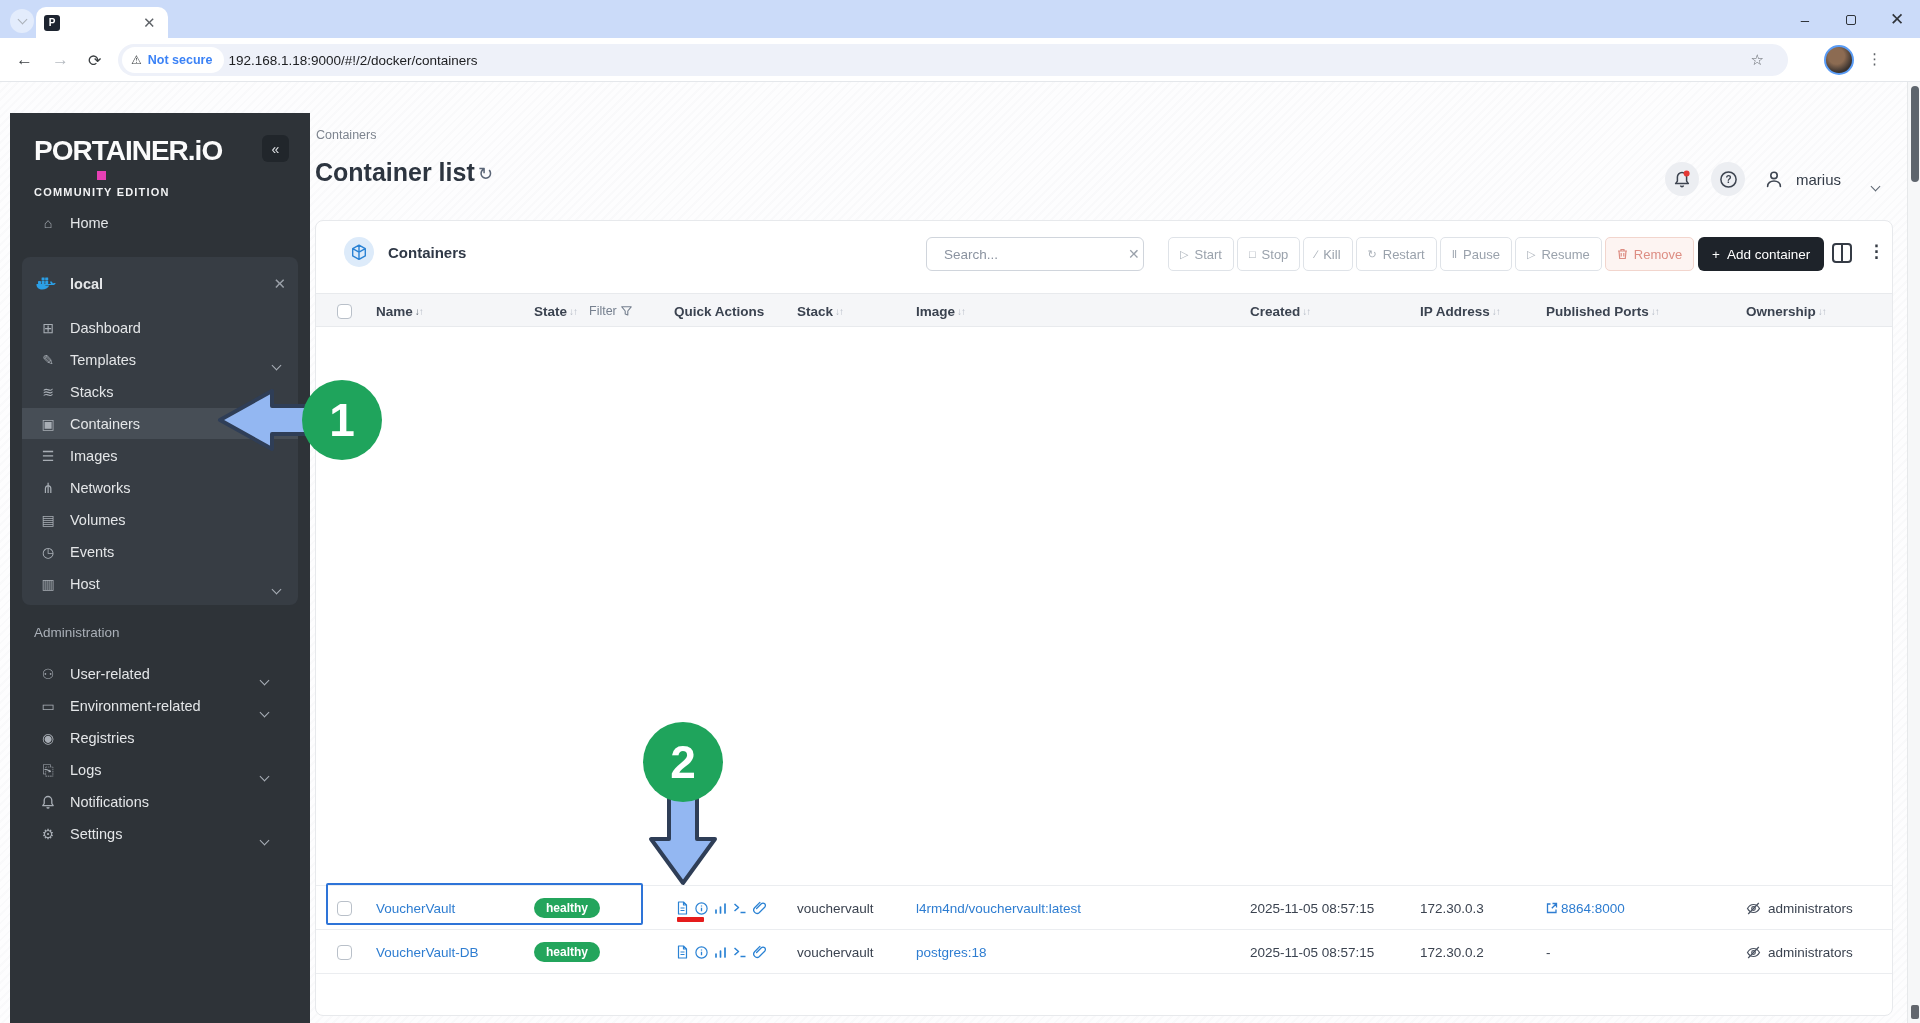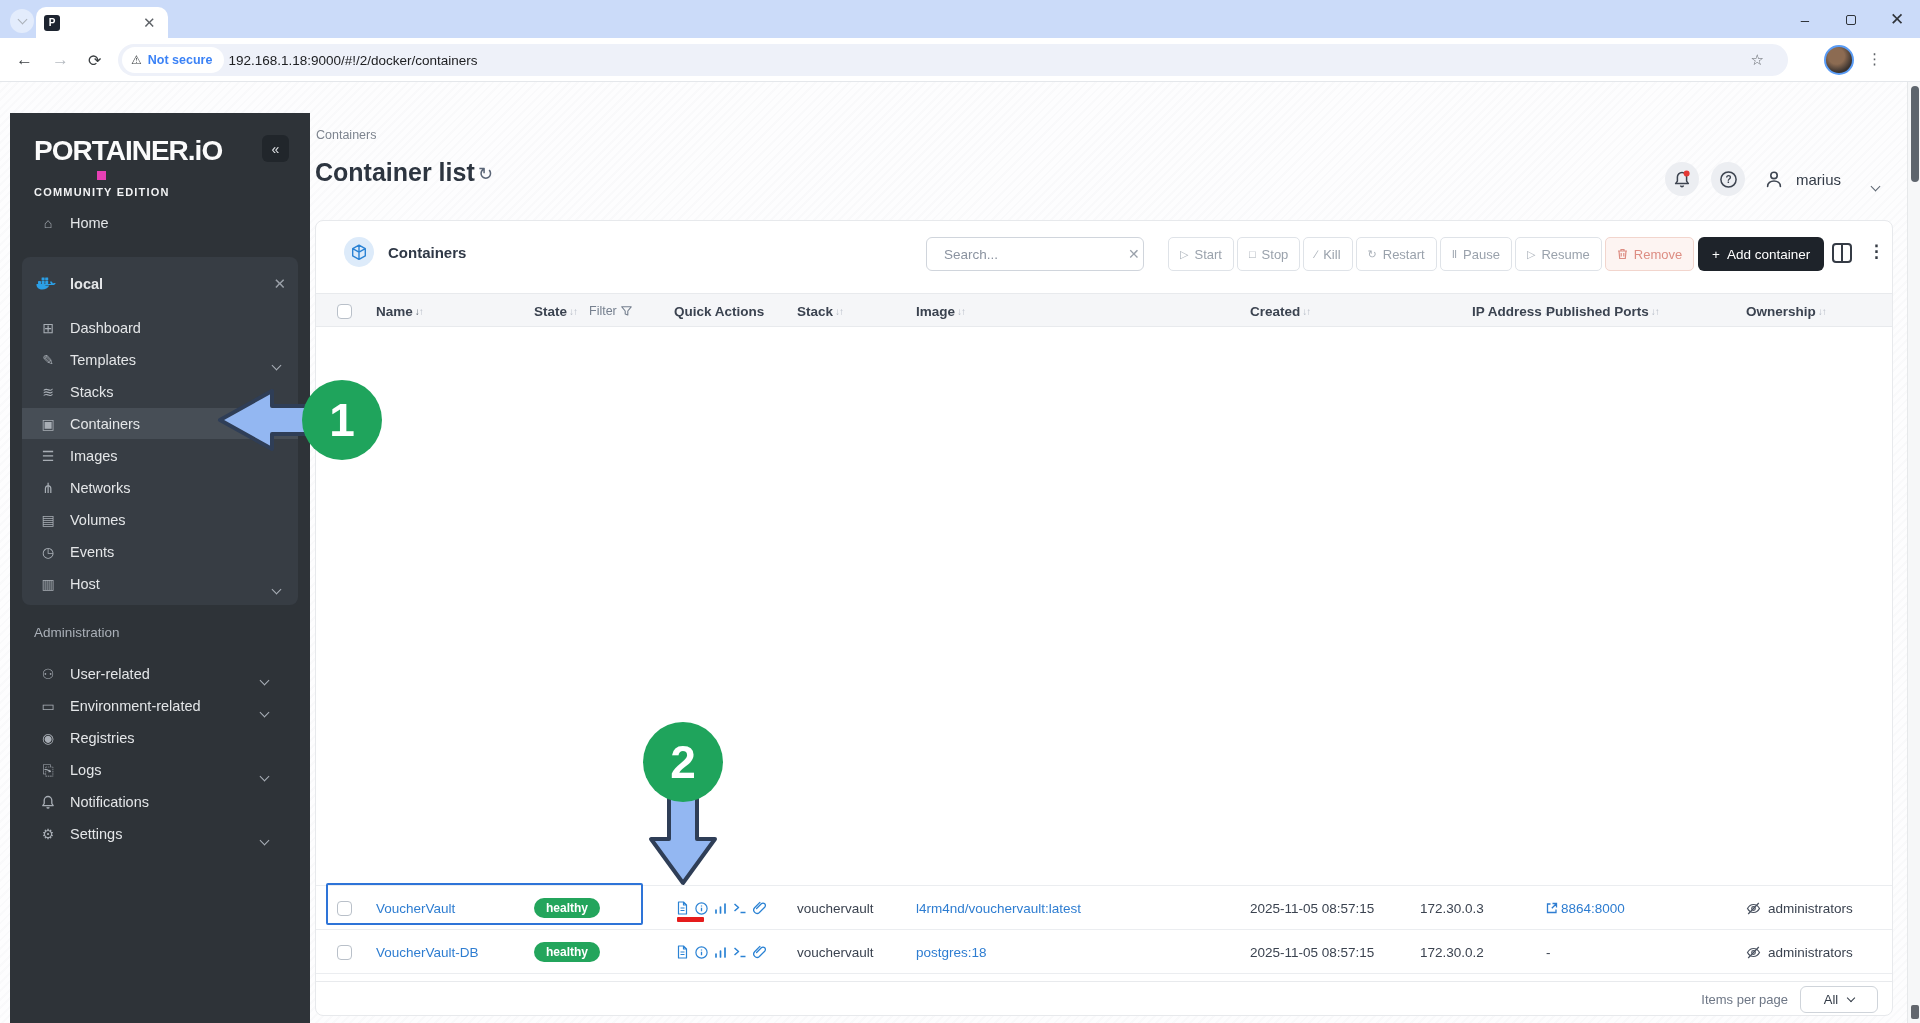--- a/index.html
+++ b/index.html
@@ -390,21 +390,21 @@
           <span class="sort">↓↑</span>
       </div>
       <div class="th" style="left:600px;">
         <span>Image</span>
           <span class="sort">↓↑</span>
       </div>
       <div class="th" style="left:934px;">
         <span>Created</span>
           <span class="sort">↓↑</span>
       </div>
-      <div class="th" style="left:1156px;text-align:center;">
+      <div class="th" style="left:1104px;text-align:center;">
         <span>IP Address</span>
           <span class="sort">↓↑</span>
       </div>
       <div class="th" style="left:1230px;">
         <span>Published Ports</span>
           <span class="sort">↓↑</span>
       </div>
       <div class="th" style="left:1430px;">
         <span>Ownership</span>
           <span class="sort">↓↑</span>
@@ -518,27 +518,20 @@
         <svg width="15" height="13" viewBox="0 0 15 13">
           <path d="M1.5 6.5C3 3.8 5.1 2.5 7.5 2.5s4.5 1.3 6 4c-1.5 2.7-3.6 4-6 4s-4.5-1.3-6-4z" fill="none" stroke="#4a5260" stroke-width="1.2"></path>
           <circle cx="7.5" cy="6.5" r="1.8" fill="none" stroke="#4a5260" stroke-width="1.2"></circle>
           <path d="M2.2 12 12.8 1" stroke="#4a5260" stroke-width="1.2"></path>
         </svg>
         <span>administrators</span>
       </div>
     </div>
     <div class="row-bottom-line"></div>
 
-    <div class="card-footer">
-      <span class="ipp-label">Items per page</span>
-      <div class="ipp-select">
-        <span>All</span>
-        <span class="chev"></span>
-      </div>
-    </div>
   </div>
 
   <svg class="ann" style="left:206px;top:376px;" width="184" height="92" viewBox="0 0 184 92">
     <polygon points="14,44 66,15 66,30 140,30 140,58 66,58 66,73" fill="#93b7f2" stroke="#2f3e57" stroke-width="4" stroke-linejoin="round"></polygon>
     <circle cx="136" cy="44" r="40" fill="#1fa45c"></circle>
     <text class="ann-num" x="136" y="60" text-anchor="middle" font-size="46" fill="#ffffff">1</text>
   </svg>
 
   <svg class="ann" style="left:633px;top:713px;" width="110" height="182" viewBox="0 0 110 182">
     <polygon points="36,72 64,72 64,126 82,126 50,170 18,126 36,126" fill="#93b7f2" stroke="#2f3e57" stroke-width="4" stroke-linejoin="round"></polygon>

